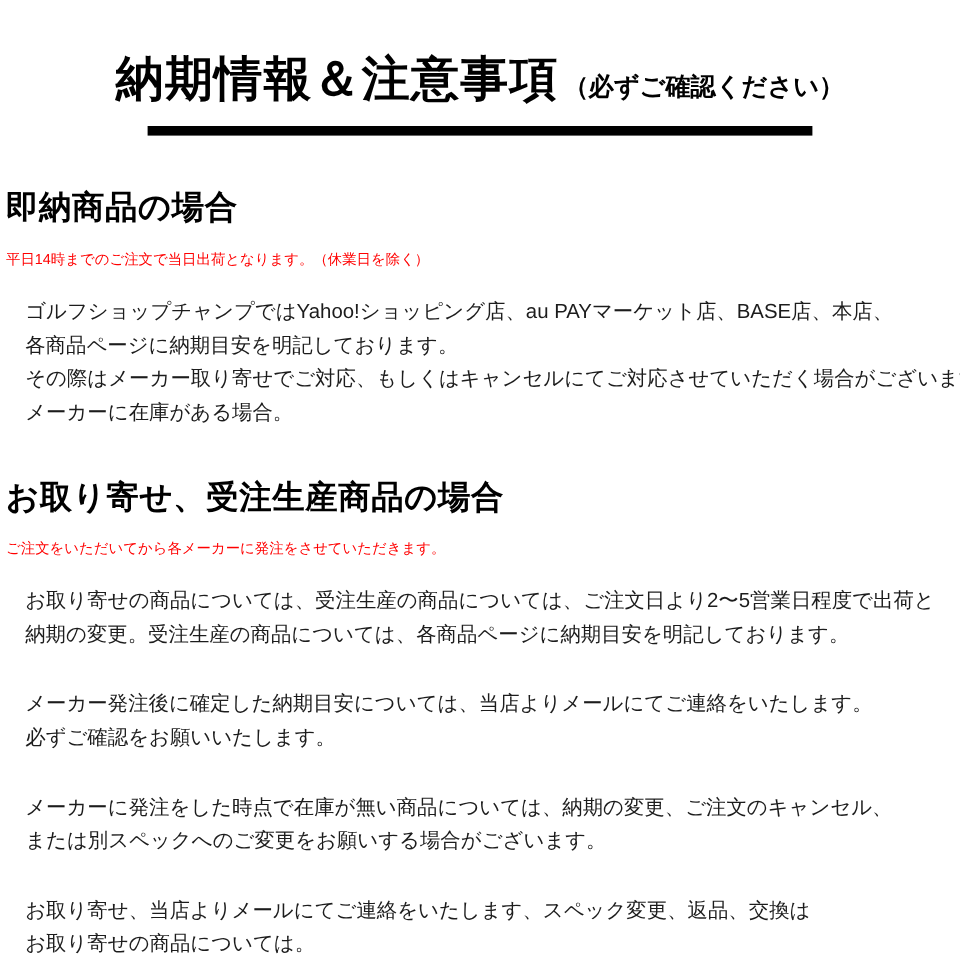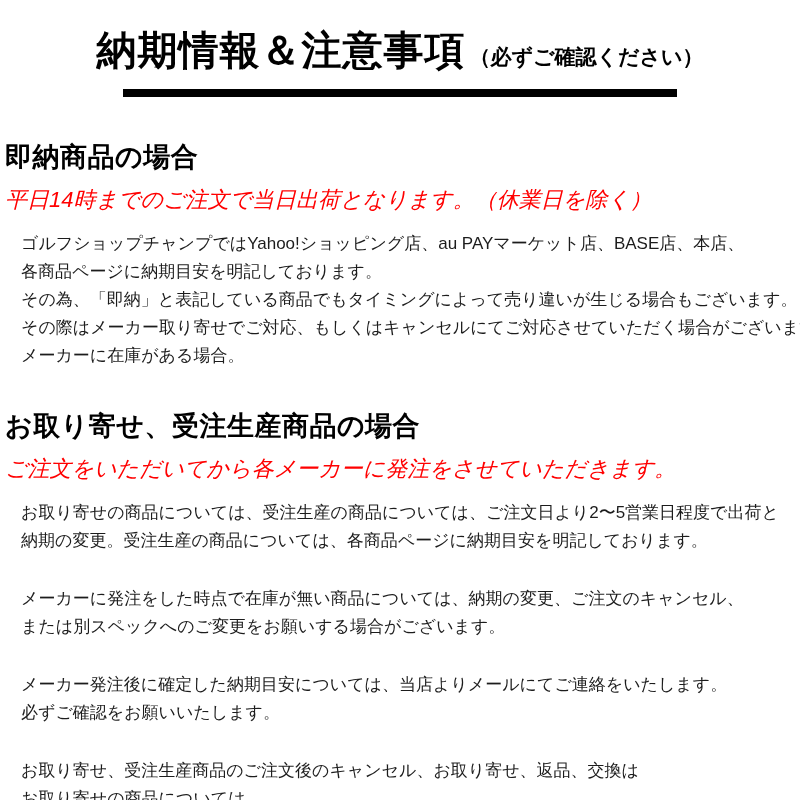--- a/index.html
+++ b/index.html
@@ -17,21 +17,21 @@
     width: 800px;
     height: 800px;
     overflow: hidden;
     background: #ffffff;
     box-sizing: border-box;
   }
 
   
   .header {
     text-align: center;
-    padding-top: 26px;
+    padding-top: 42px;
   }
   .title-line {
     white-space: nowrap;
     line-height: 48px;
   }
   .title-main {
     font-size: 40px;
     font-weight: bold;
     color: #000000;
     letter-spacing: 1px;
@@ -59,24 +59,23 @@
   .section-heading {
     font-size: 27px;
     font-weight: bold;
     color: #000000;
     line-height: 32px;
     margin: 0 0 13px 0;
     letter-spacing: 0.5px;
   }
   .highlight-line {
     color: #ff0000;
-    font-size: 22px;
+    font-size: 12px;
     line-height: 28px;
     white-space: nowrap;
-    font-style: italic;
   }
   .body-line {
     font-size: 17px;
     line-height: 28px;
     white-space: nowrap;
   }
   .para { margin: 16px; }
   .para + .para { margin-top: 30px; }
 </style>
 </head>
@@ -92,41 +91,40 @@
   </div>
 
   <div class="content">
 
     <div class="section section-s1">
       <div class="section-heading">即納商品の場合</div>
       <div class="highlight-line">平日14時までのご注文で当日出荷となります。（休業日を除く）</div>
       <div class="para">
         <div class="body-line">ゴルフショップチャンプではYahoo!ショッピング店、au PAYマーケット店、BASE店、本店、</div>
         <div class="body-line">各商品ページに納期目安を明記しております。</div>
-        <div class="body-line">その為、「即納」と表記している商品でもタイミングによって売り違いが生じる場合もございます。</div>
         <div class="body-line">その際はメーカー取り寄せでご対応、もしくはキャンセルにてご対応させていただく場合がございます。</div>
         <div class="body-line">メーカーに在庫がある場合。</div>
       </div>
     </div>
 
     <div class="section section-s2">
       <div class="section-heading">お取り寄せ、受注生産商品の場合</div>
       <div class="highlight-line">ご注文をいただいてから各メーカーに発注をさせていただきます。</div>
       <div class="para">
         <div class="body-line">お取り寄せの商品については、受注生産の商品については、ご注文日より2〜5営業日程度で出荷と</div>
         <div class="body-line">納期の変更。受注生産の商品については、各商品ページに納期目安を明記しております。</div>
       </div>
       <div class="para">
+        <div class="body-line">メーカー発注後に確定した納期目安については、当店よりメールにてご連絡をいたします。</div>
+        <div class="body-line">必ずご確認をお願いいたします。</div>
+      </div>
+      <div class="para">
         <div class="body-line">メーカーに発注をした時点で在庫が無い商品については、納期の変更、ご注文のキャンセル、</div>
         <div class="body-line">または別スペックへのご変更をお願いする場合がございます。</div>
       </div>
       <div class="para">
-        <div class="body-line">メーカー発注後に確定した納期目安については、当店よりメールにてご連絡をいたします。</div>
-        <div class="body-line">必ずご確認をお願いいたします。</div>
-      </div>
-      <div class="para">
-        <div class="body-line">お取り寄せ、受注生産商品のご注文後のキャンセル、お取り寄せ、返品、交換は</div>
+        <div class="body-line">お取り寄せ、当店よりメールにてご連絡をいたします、スペック変更、返品、交換は</div>
         <div class="body-line">お取り寄せの商品については。</div>
       </div>
     </div>
 
   </div>
 </div>
 
 </body></html>

